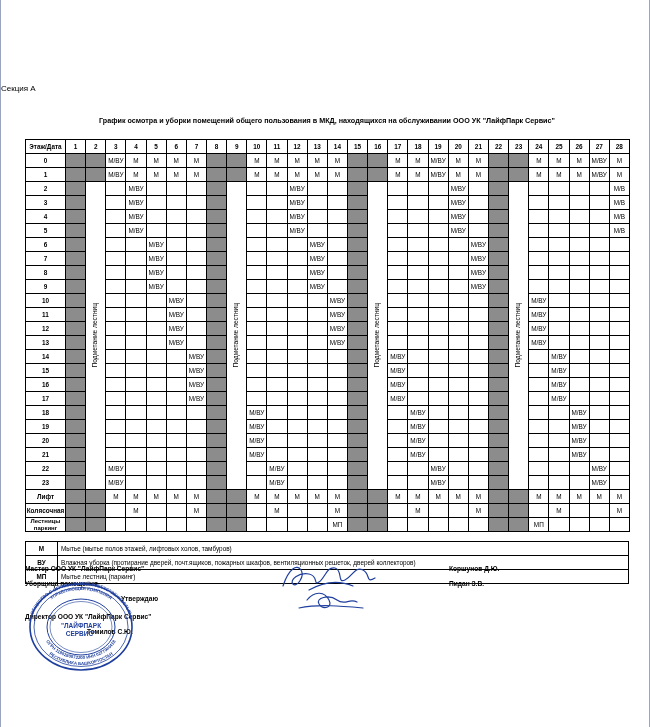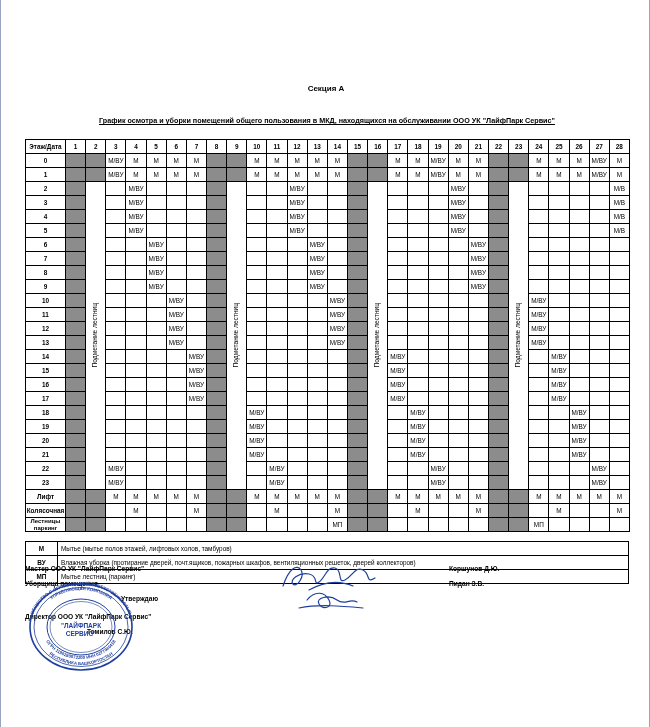--- a/index.html
+++ b/index.html
@@ -11,28 +11,28 @@
     position:relative;
     overflow:hidden;
   }
   .page{
     position:absolute;left:0;top:0;width:650px;height:727px;
     box-sizing:border-box;
     border-left:1px solid #9aa3c0;
     border-right:1px solid #9aa3c0;
   }
   .section-title{
-    position:absolute;left:0;top:84px;width:650px;text-align:center;
-    font-size:8px;font-weight:bold;
+    position:absolute;left:0;top:84px;width:650px;
+    font-size:8px;font-weight:normal;
   }
   .doc{
     position:absolute;left:24px;top:116px;width:604px;
   }
   .hdr1,.hdr2{text-align:center;font-weight:bold;font-size:7.2px;}
-  .hdr1{margin-bottom:14px;text-decoration:underline;}
+  .hdr1{margin-bottom:14px;}
   .hdr2{margin-bottom:3px;}
   table.grid{
     border-collapse:collapse;
     table-layout:fixed;
     width:604px;
     font-size:6.4px;
   }
   table.grid td,table.grid th{
     border:1px solid #000;
     text-align:center;

